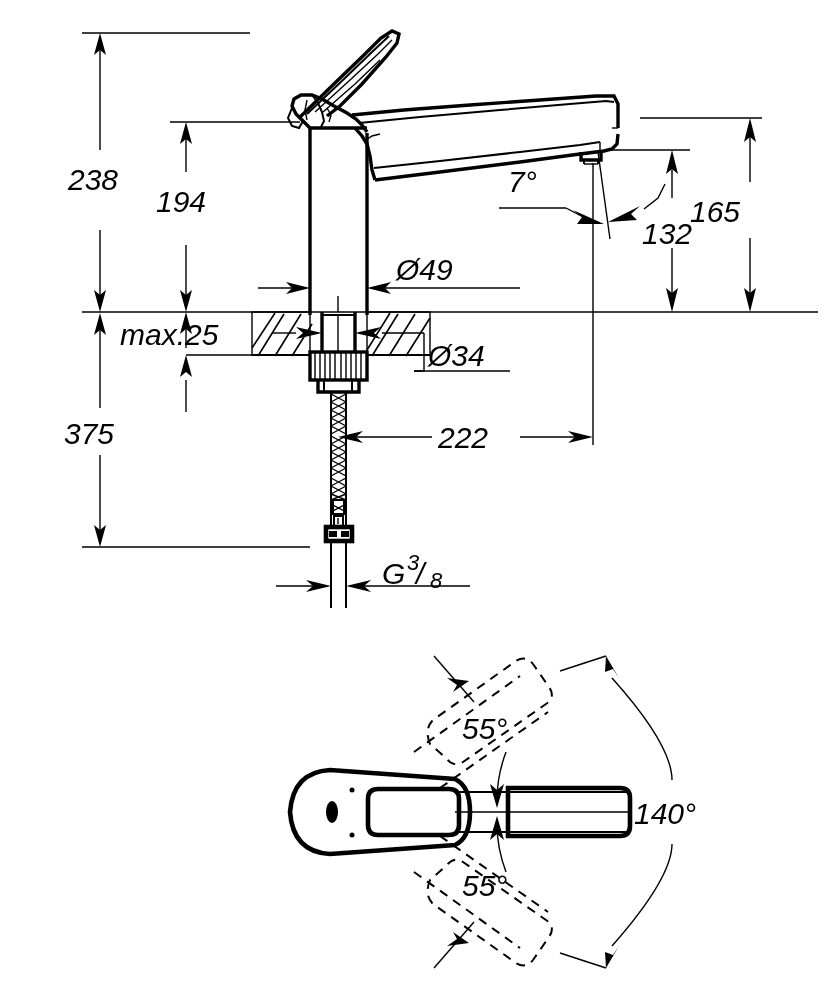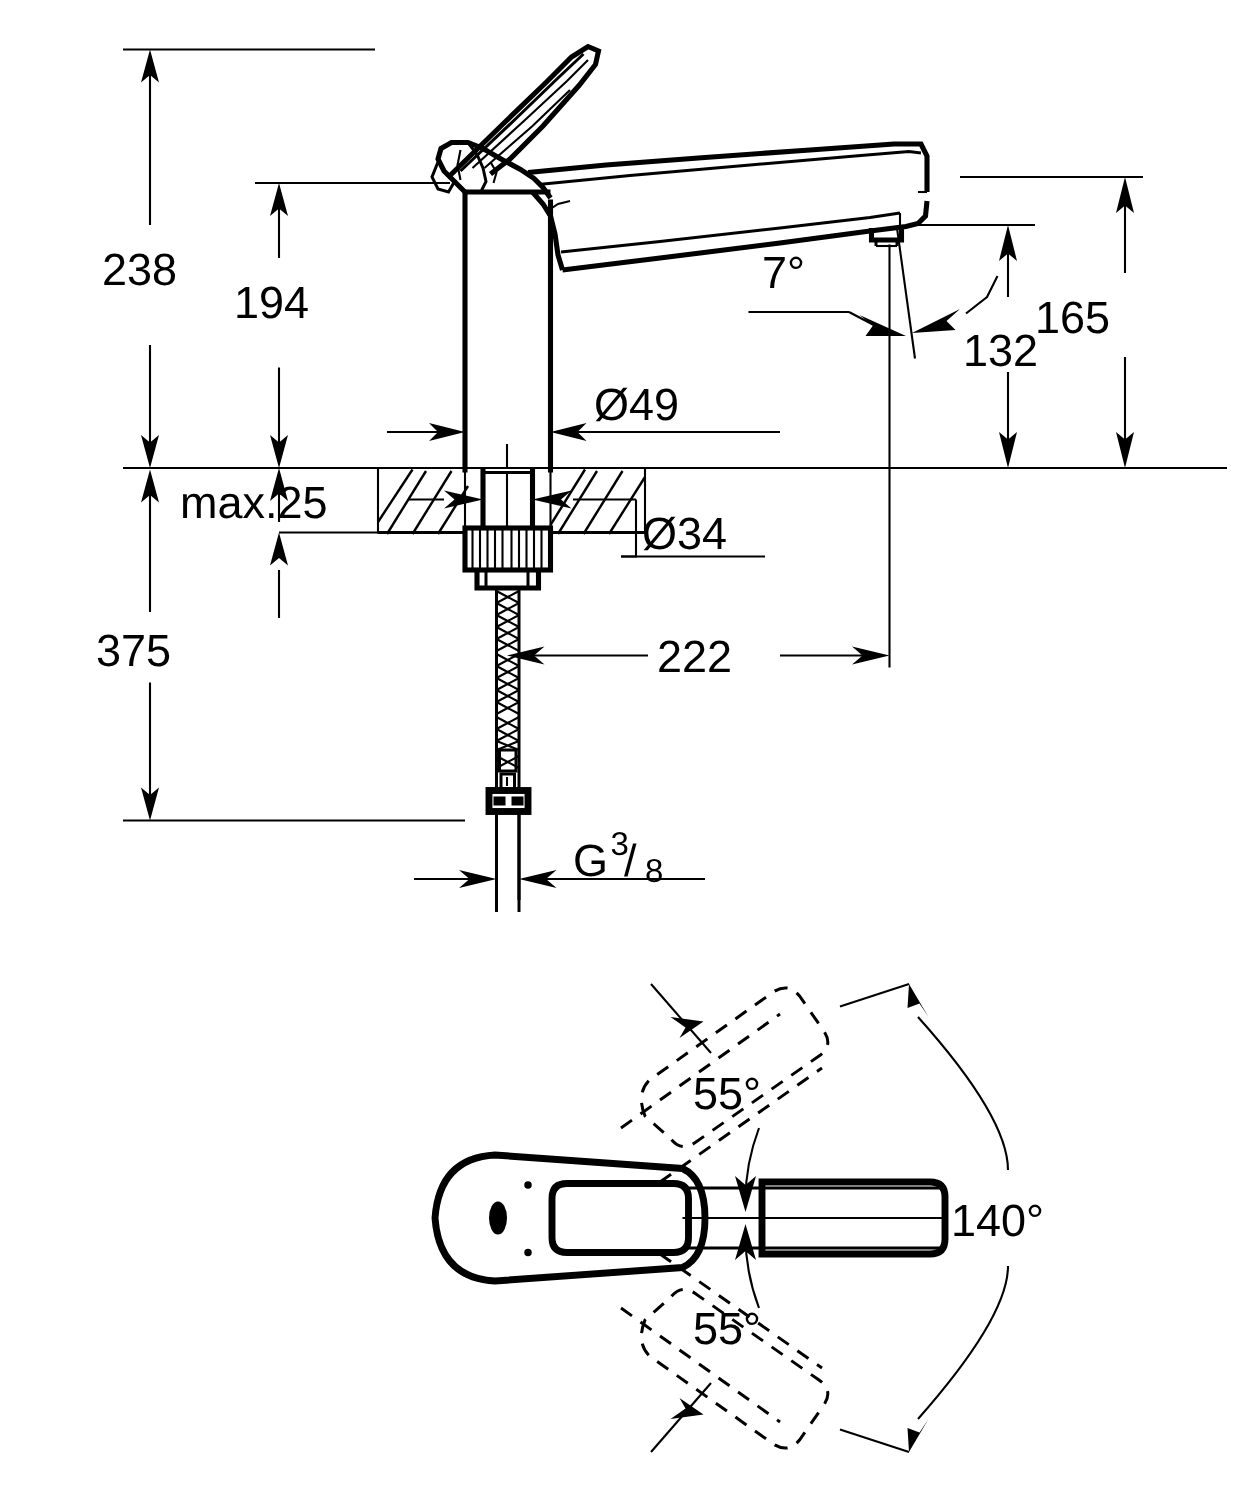--- a/index.html
+++ b/index.html
@@ -12,20 +12,21 @@
     font-family: "Liberation Sans", sans-serif;
     width: 834px;
     height: 1000px;
     overflow: hidden;
   }
   #drawing-root {
     position: relative;
     width: 834px;
     height: 1000px;
     background: #ffffff;
+    font-style: italic;
   }
   svg#tech-drawing {
     display: block;
     width: 834px;
     height: 1000px;
   }
   .dim-text {
     font-family: "Liberation Sans", sans-serif;
     font-size: 30px;
     fill: #000000;

